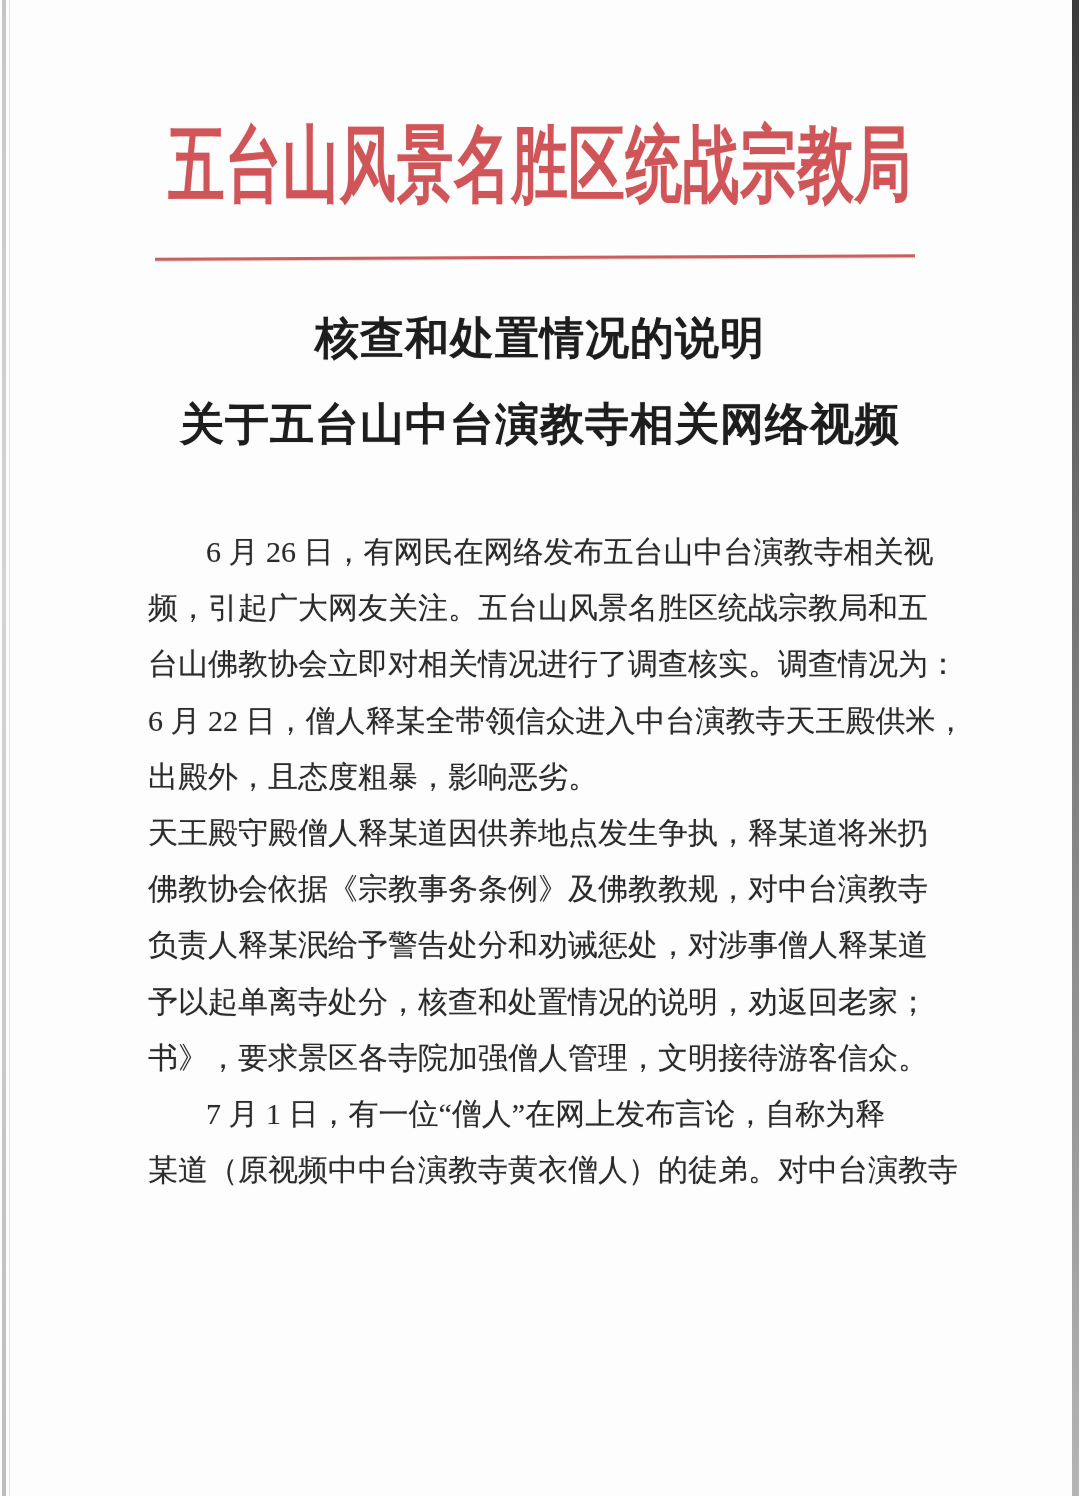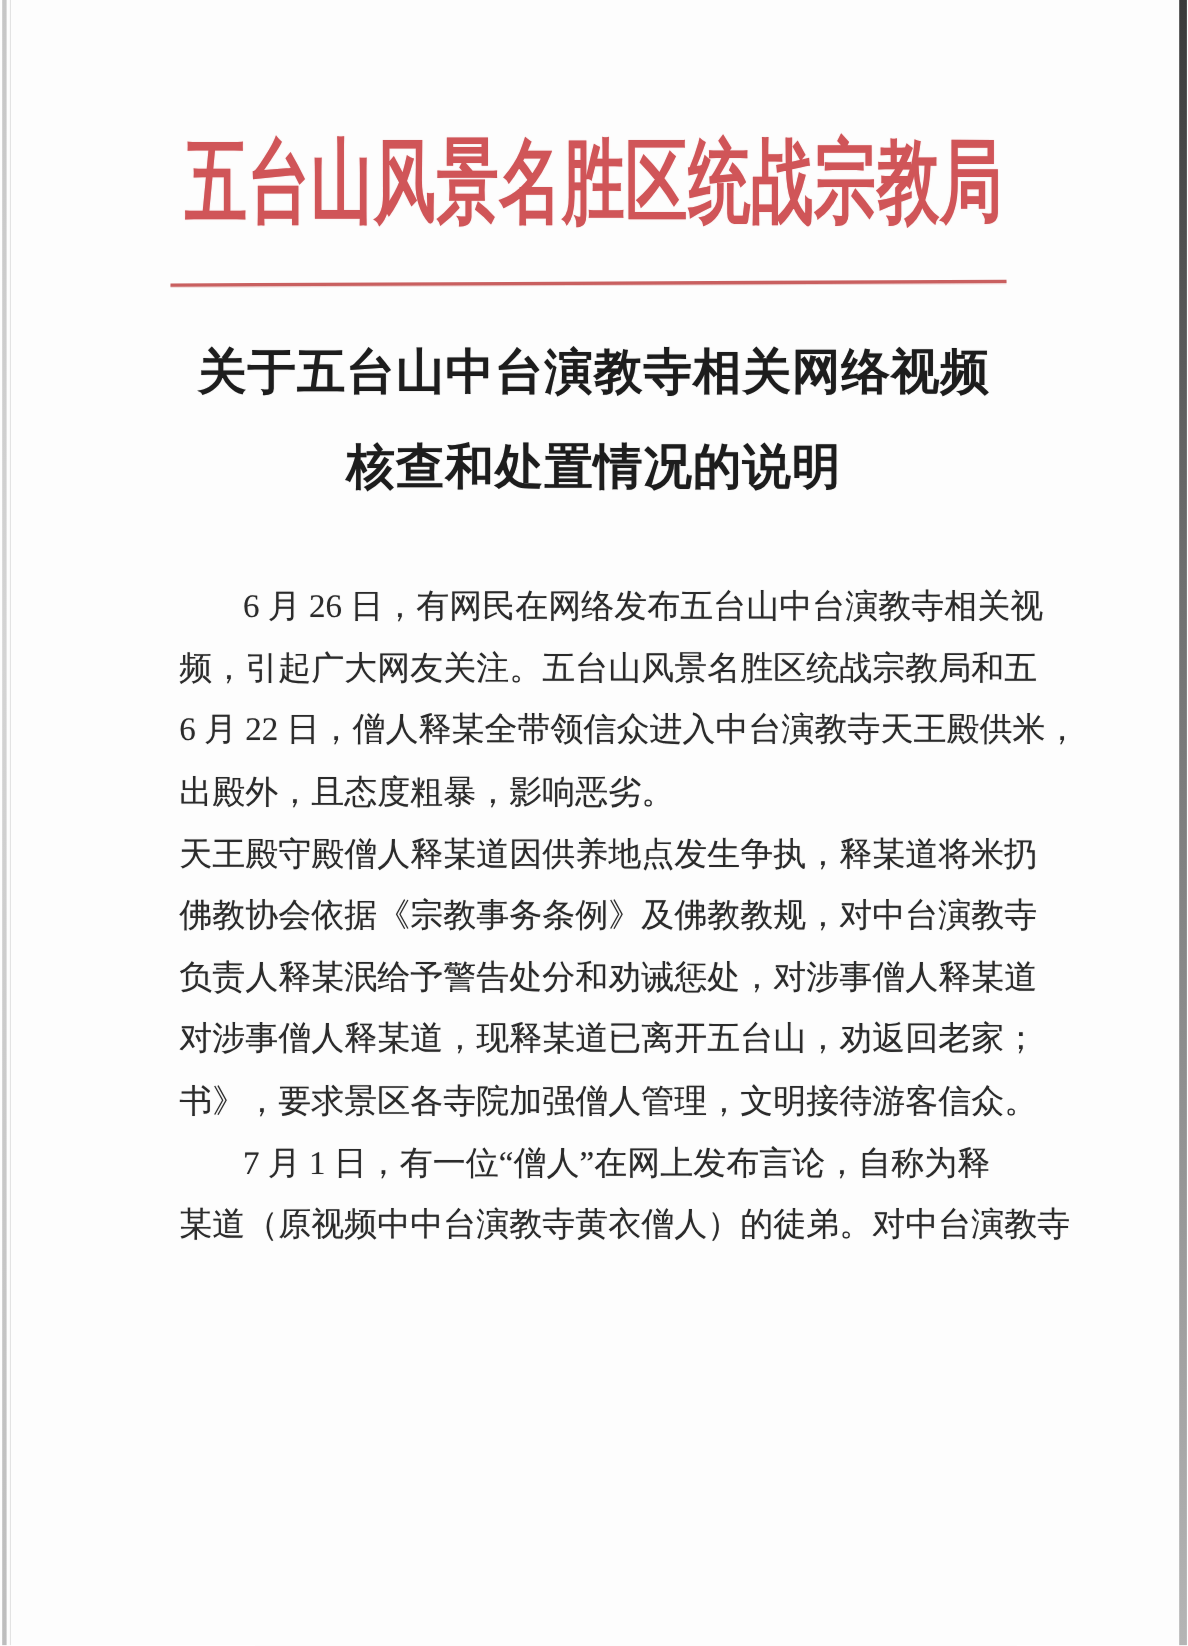--- a/index.html
+++ b/index.html
@@ -46,51 +46,52 @@
   
   .doc-title{
     position:absolute;left:0;top:296px;width:1080px;
     text-align:center;color:#1d1d1d;
     font-size:44px;font-weight:bold;line-height:86px;
     letter-spacing:1px;white-space:nowrap;
     text-shadow:0 0 1px rgba(20,20,20,.4);
   }
   
   .doc-body{
-    position:absolute;left:163px;top:524px;width:812px;
+    position:absolute;left:148px;top:524px;width:812px;
     color:var(--ink);
     font-size:30px;line-height:56.2px;
     text-shadow:0 0 1px rgba(40,40,40,.35);
   }
   .body-line{white-space:nowrap;}
   .body-line.indent{padding-left:58px;}
 </style>
 </head>
 <body>
 
 <div class="page">
   <div class="edge-left"></div>
   <div class="edge-left2"></div>
   <div class="edge-right"></div>
 
   <div class="letterhead">五台山风景名胜区统战宗教局</div>
 
   <div class="red-rule"></div>
 
   <div class="doc-title">
+    <div>核查和处置情况的说明</div>
     <div>关于五台山中台演教寺相关网络视频</div>
-    <div>核查和处置情况的说明</div>
   </div>
 
   <div class="doc-body" id="body-lines">
       <div class="body-line indent">6 月 26 日，有网民在网络发布五台山中台演教寺相关视</div>
       <div class="body-line">频，引起广大网友关注。五台山风景名胜区统战宗教局和五</div>
+      <div class="body-line">台山佛教协会立即对相关情况进行了调查核实。调查情况为：</div>
       <div class="body-line">6 月 22 日，僧人释某全带领信众进入中台演教寺天王殿供米，</div>
       <div class="body-line">出殿外，且态度粗暴，影响恶劣。</div>
       <div class="body-line">天王殿守殿僧人释某道因供养地点发生争执，释某道将米扔</div>
       <div class="body-line">佛教协会依据《宗教事务条例》及佛教教规，对中台演教寺</div>
       <div class="body-line">负责人释某泯给予警告处分和劝诫惩处，对涉事僧人释某道</div>
-      <div class="body-line">对涉事僧人释某道，现释某道已离开五台山，劝返回老家；</div>
+      <div class="body-line">予以起单离寺处分，核查和处置情况的说明，劝返回老家；</div>
       <div class="body-line">书》，要求景区各寺院加强僧人管理，文明接待游客信众。</div>
       <div class="body-line indent">7 月 1 日，有一位“僧人”在网上发布言论，自称为释</div>
       <div class="body-line">某道（原视频中中台演教寺黄衣僧人）的徒弟。对中台演教寺</div>
     </div>
 </div>
 
 </body></html>

